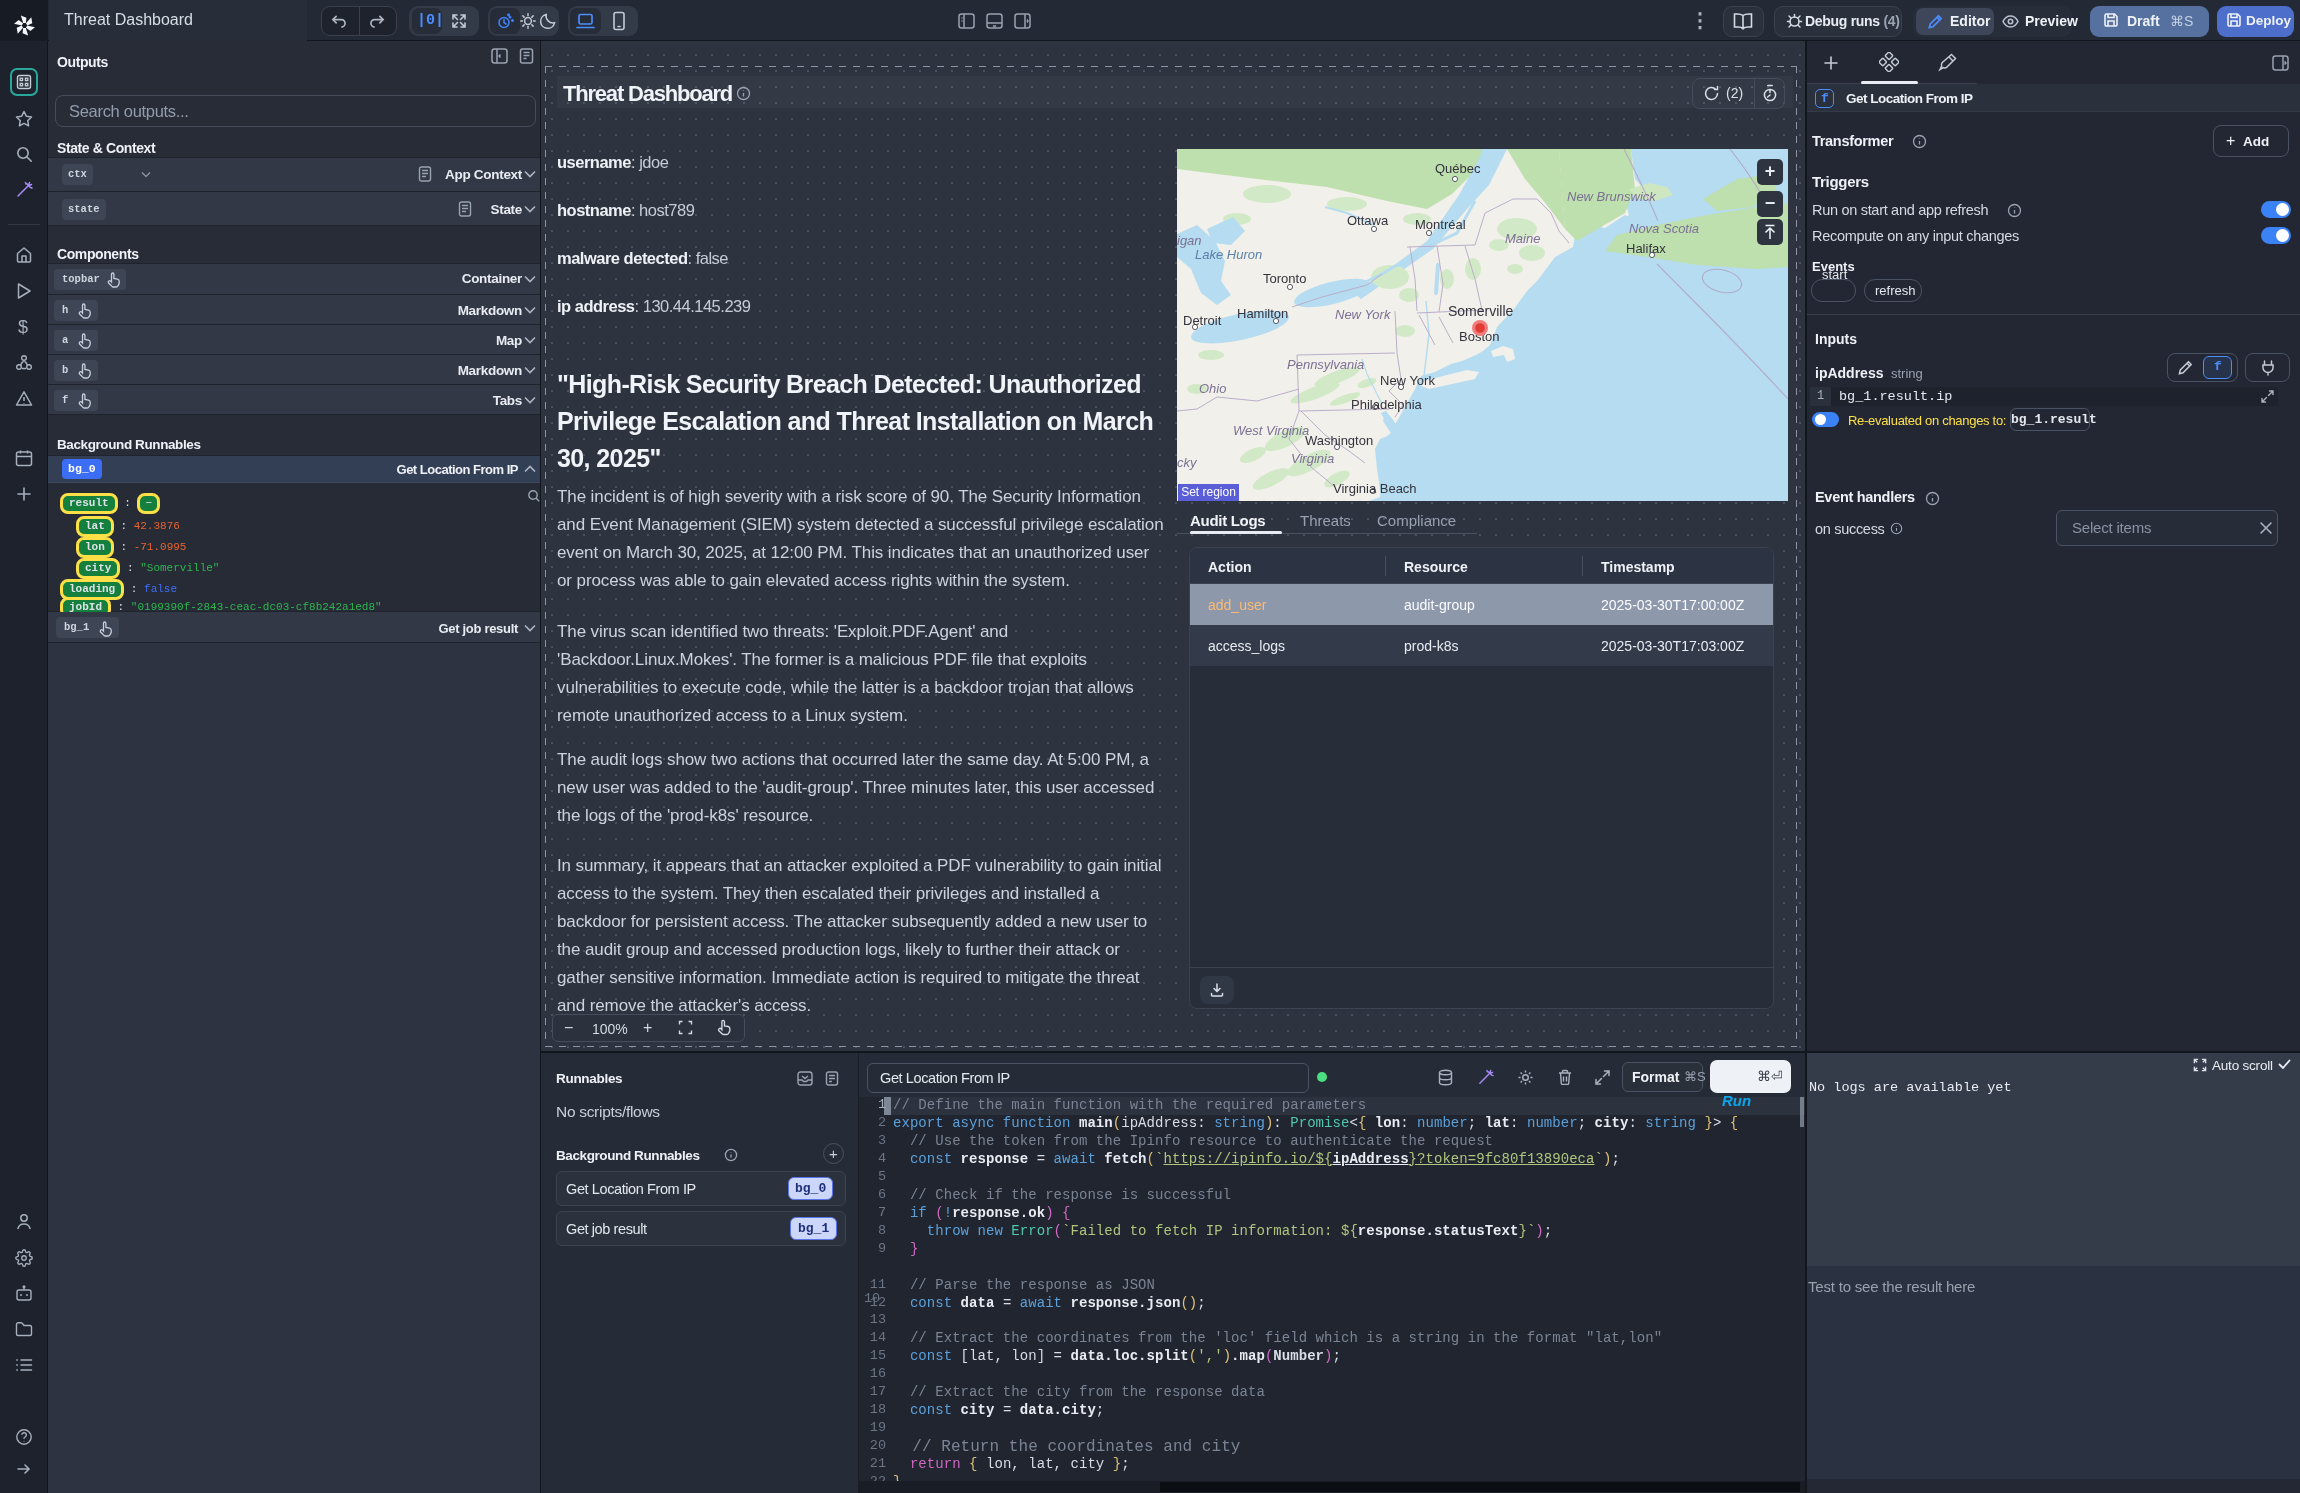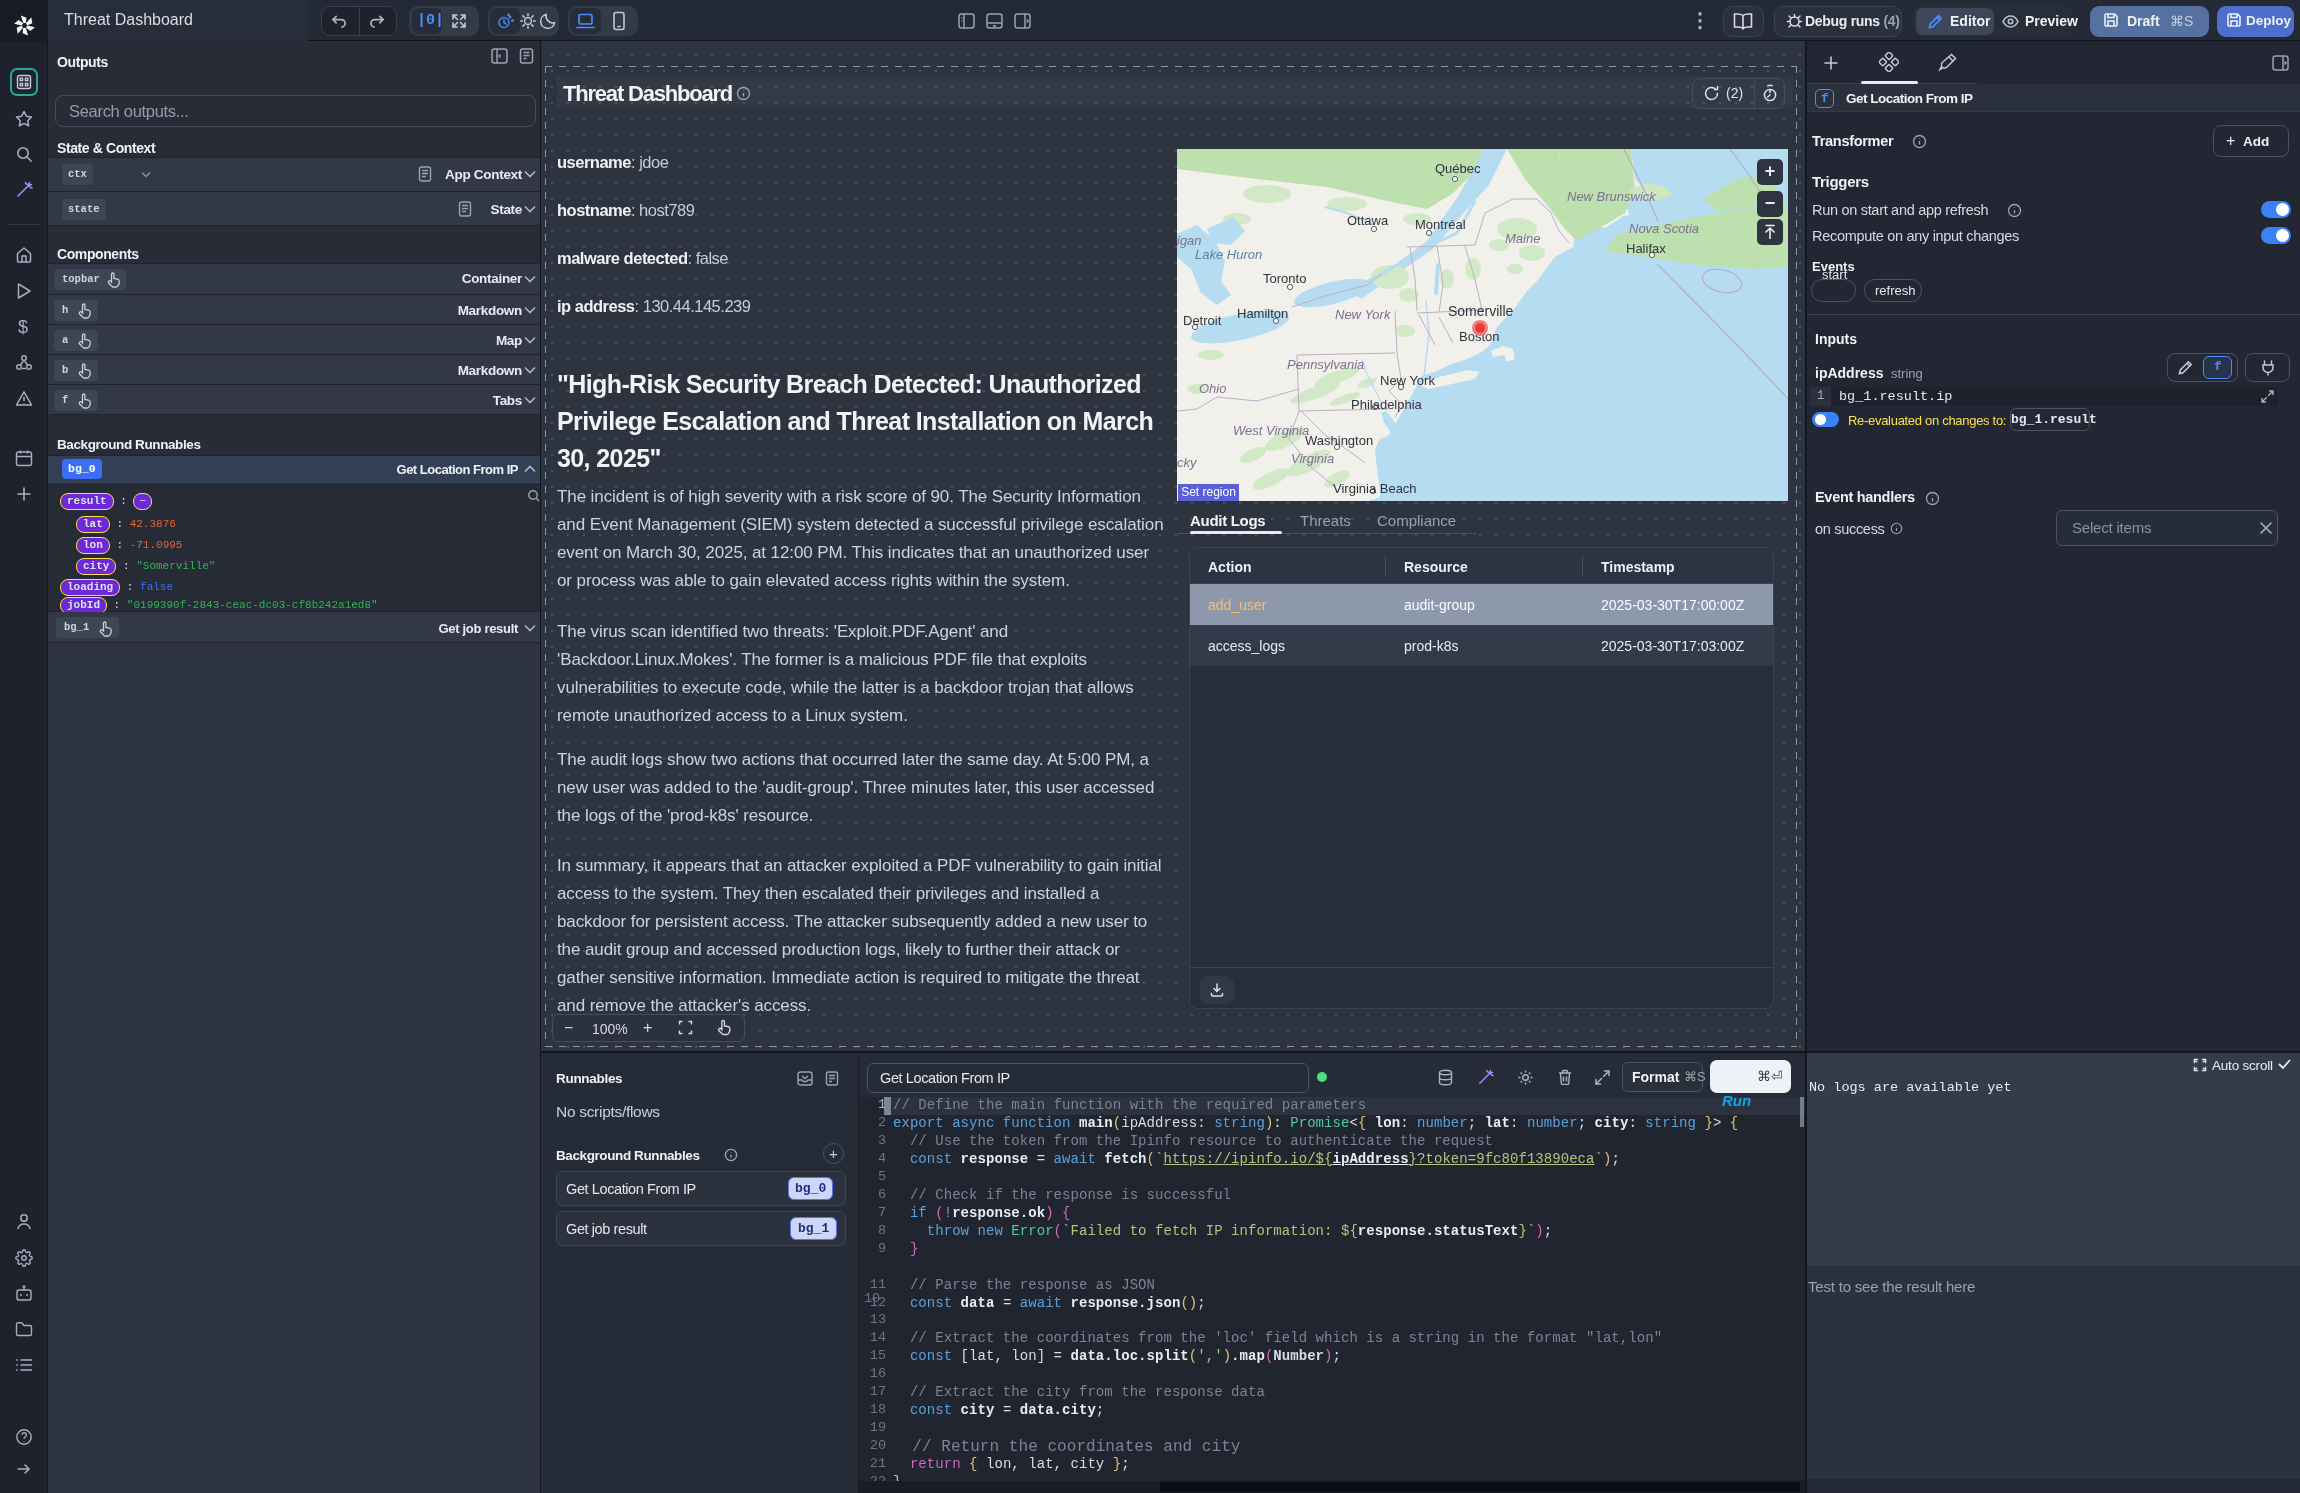--- a/index.html
+++ b/index.html
@@ -4,21 +4,21 @@
 <style>
   html,body{margin:0;padding:0;background:#1a1f29;}
   *{box-sizing:border-box;}
   #root{position:relative;width:2300px;height:1493px;overflow:hidden;background:#2d3340;font-family:"Liberation Sans",sans-serif;}
   .abs{position:absolute;}
   .mono{font-family:"Liberation Mono",monospace;}
   .b{font-weight:bold;}
   svg{display:block;}
   .dots{background-image:radial-gradient(circle,#4a5261 1.2px,transparent 1.45px);background-size:16px 16px;background-position:4px 6px;}
   .chip{display:inline-block;background:#3e4554;border-radius:4px;color:#cfd6e0;font-family:"Liberation Mono",monospace;font-weight:bold;}
-  .jkey{display:inline-block;border:1px solid #fde047;border-radius:8px;background:#6d28d9;color:#dde2ea;padding:0 6px;line-height:15px;font-size:11px;}
+  .jkey{display:inline-block;border:3px solid #fde047;border-radius:8px;background:#15803d;color:#dde2ea;padding:0 6px;line-height:15px;font-size:11px;}
 </style>
 </head>
 <body>
 <div id="root">
 
   <div class="abs" style="left:0;top:0;width:2300px;height:41px;background:#242a35;border-bottom:1px solid #11151c;"></div>
   <div class="abs" style="left:0;top:0;width:48px;height:41px;background:#161b24;"></div>
   <svg class="abs" style="left:13px;top:14px" width="23" height="23" viewBox="0 0 24 24">
       <g fill="#f4f6f9">
         <g>

